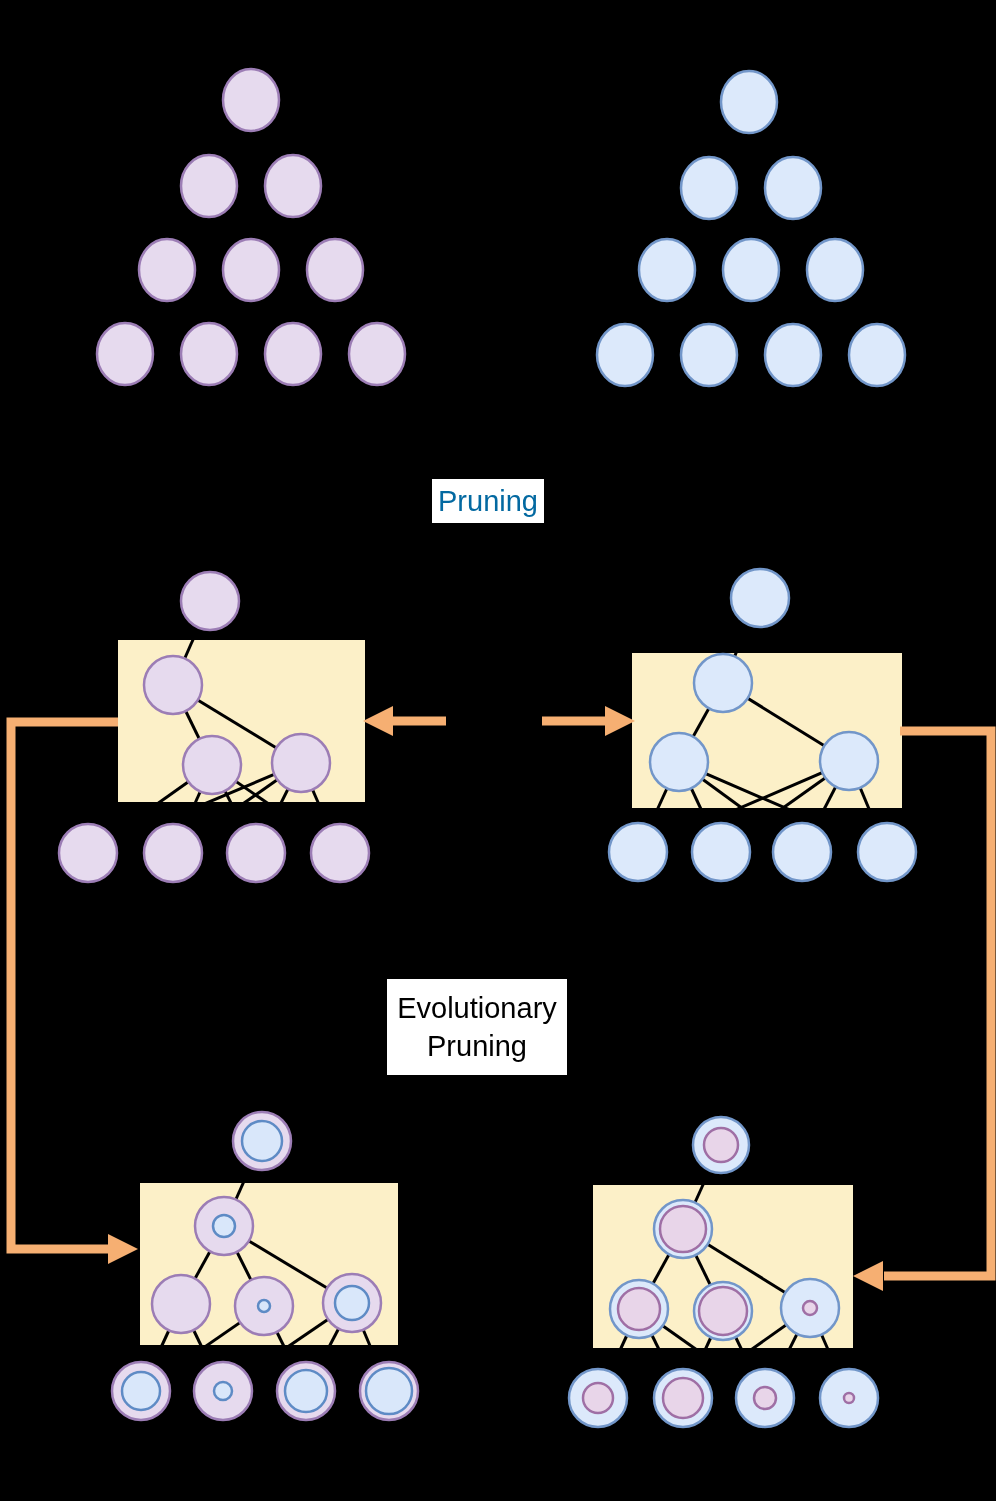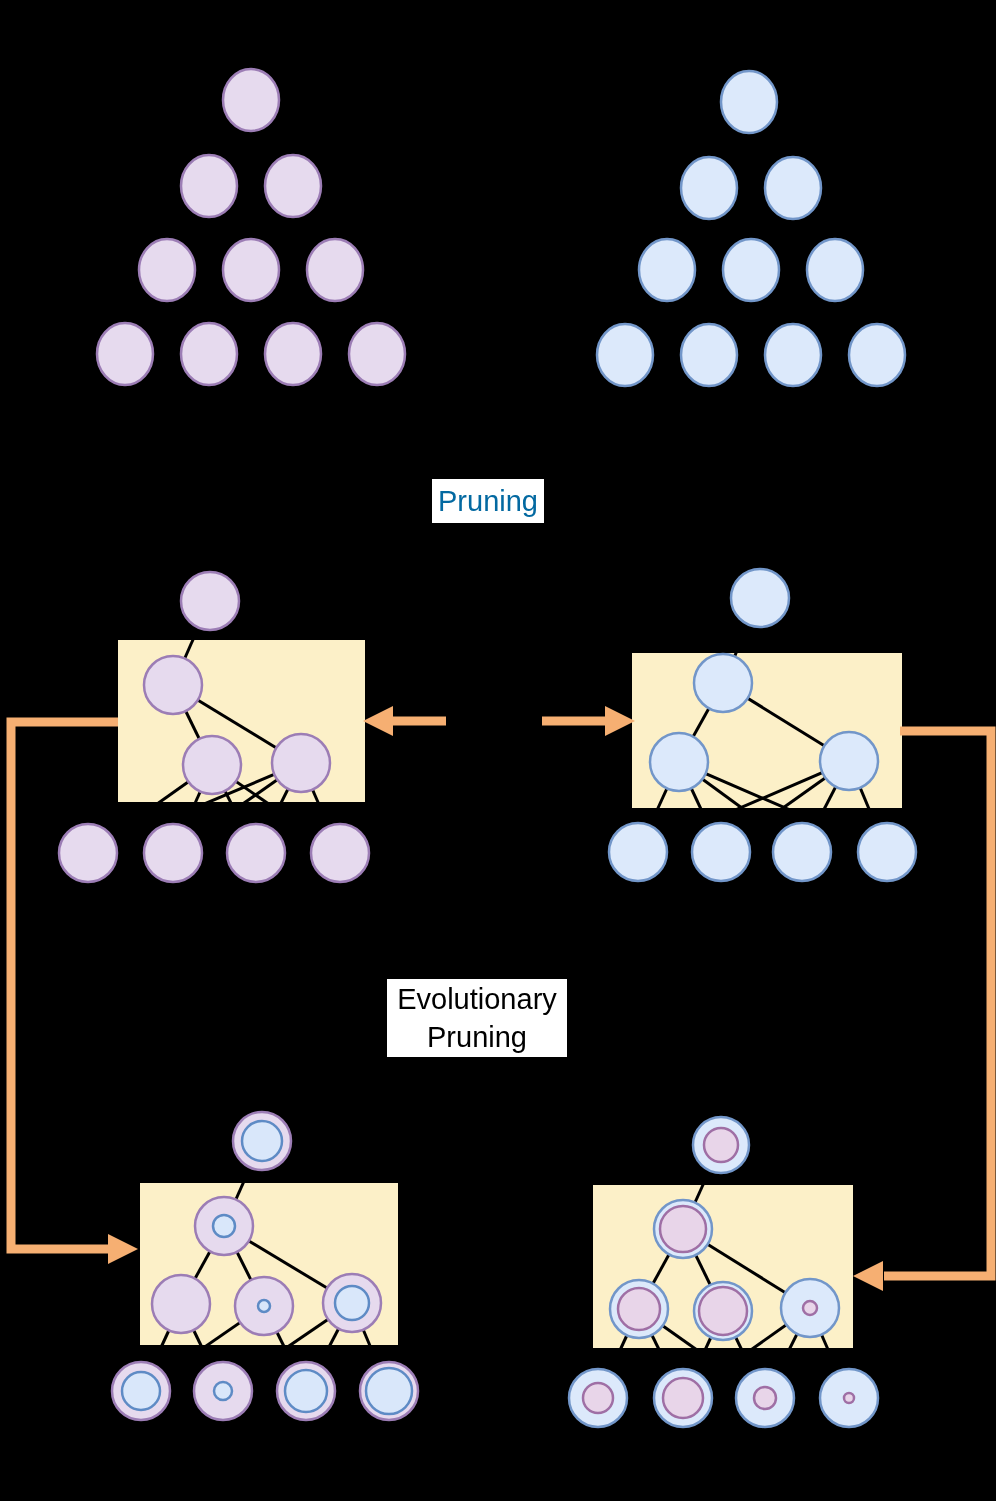--- a/index.html
+++ b/index.html
@@ -1,21 +1,21 @@
 <!DOCTYPE html>
 <html><head>
 <meta charset="utf-8">
 <style>
   html,body{margin:0;padding:0;background:#000;}
   body{width:996px;height:1501px;position:relative;font-family:"Liberation Sans",sans-serif;overflow:hidden;}
   #diagram{position:absolute;left:0;top:0;}
   .label{position:absolute;background:#fff;color:#000;text-align:center;
          display:flex;flex-direction:column;justify-content:center;align-items:center;}
   #label-pruning{left:432px;top:479px;width:112px;height:44px;font-size:29px;}
-  #label-merging{left:387px;top:979px;width:180px;height:78px;font-size:29px;line-height:38px;}
+  #label-merging{left:387px;top:979px;width:180px;height:96px;font-size:29px;line-height:38px;}
 </style>
 </head>
 <body>
 
 <svg id="diagram" width="996" height="1501" viewBox="0 0 996 1501">
     <rect x="0" y="0" width="996" height="1501" fill="#000000"></rect>
     <rect x="118" y="640" width="247" height="162" fill="#FCF0C8"></rect>
     <rect x="632" y="653" width="270" height="155" fill="#FCF0C8"></rect>
     <rect x="140" y="1183" width="258" height="162" fill="#FCF0C8"></rect>
     <rect x="593" y="1185" width="260" height="163" fill="#FCF0C8"></rect>

